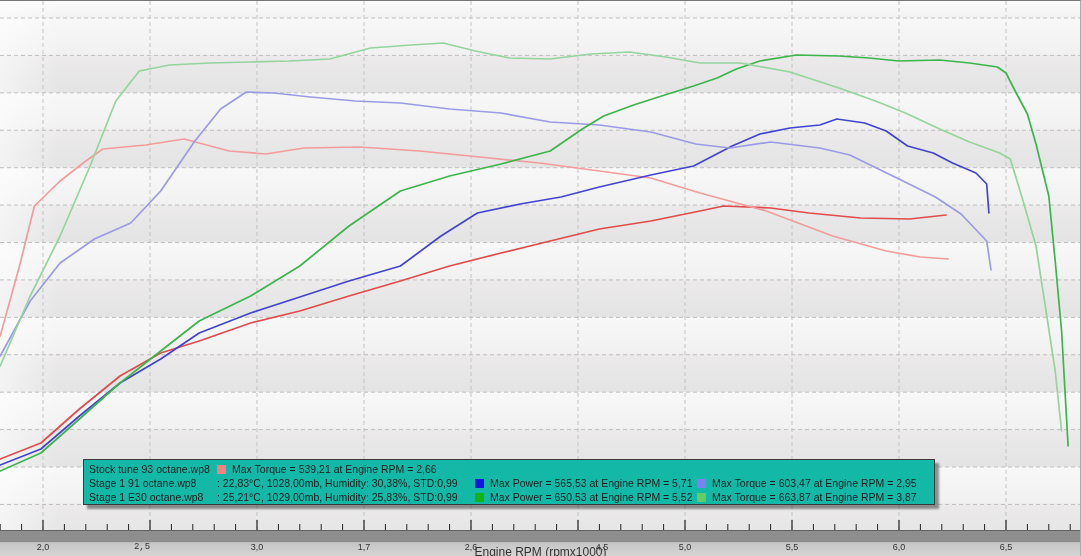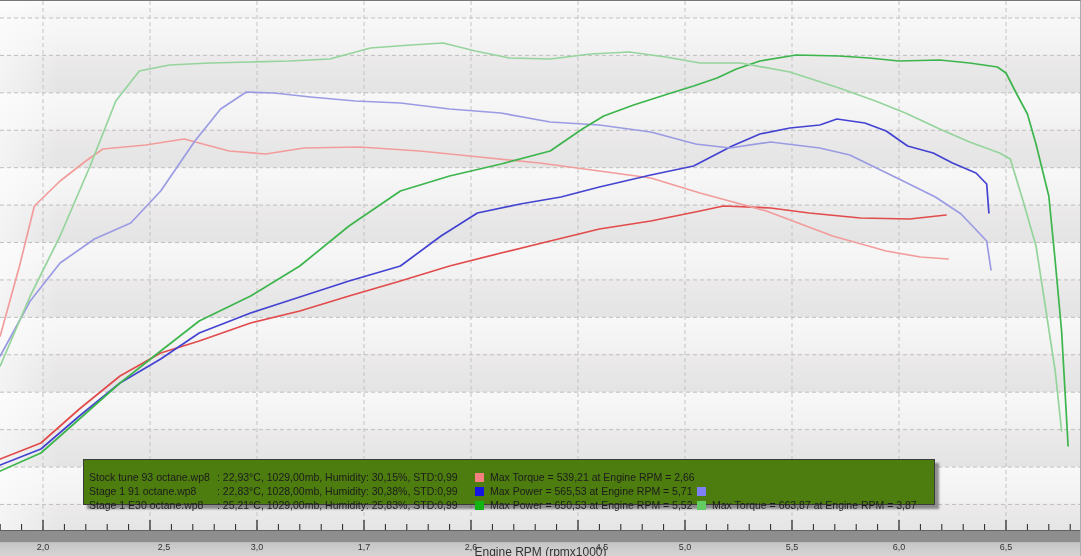--- a/index.html
+++ b/index.html
@@ -40,25 +40,25 @@
     position:absolute;top:0px;width:30px;margin-left:-15px;
     text-align:center;font-size:9px;color:#333;line-height:9px;
   }
   #x-axis-title{
     position:absolute;left:0;top:547px;width:1081px;
     text-align:center;font-size:12px;color:#333;line-height:9px;
   }
   
   #legend-box{
     position:absolute;left:83px;top:458px;width:852px;height:46px;
-    background:#4d7c0f;
+    background:#14b8a6;
     border:1px solid #3a3a3a;
     box-shadow:4px 4px 2px rgba(60,60,60,.55);
     box-sizing:border-box;
-    padding:10px 5px 0 5px;
+    padding:2px 5px 0 5px;
   }
   .legend-row{display:flex;align-items:center;height:14px;font-size:10.5px;color:#1c1c1c;white-space:nowrap;}
   .lg-name{flex:0 0 128px;overflow:hidden;}
   .lg-cond{flex:0 0 258px;overflow:hidden;}
   .lg-col{display:flex;align-items:center;}
   .lg-power{flex:0 0 222px;}
   .lg-torque{flex:1 1 auto;}
   .sq{width:9px;height:9px;margin-right:6px;flex:0 0 9px;}
 </style>
 </head>
@@ -152,52 +152,52 @@
       <polyline points="0.2,458 40.9,442 79.4,408 120.0,375 160.7,352 199.2,340 250.6,322 299.8,310 349.0,295 400.4,280 449.6,265 501.0,252 550.2,240 599.4,228 650.8,220 700.0,210 723.5,205 770.6,207 809.1,212 860.5,217 909.7,218 946.1,214" fill="none" stroke="#e14b4b" stroke-width="1.7" stroke-linejoin="round" stroke-linecap="round"></polyline>
       <polyline points="0.2,335 19.5,265 34.4,205 60.1,180 85.8,160 102.9,148 145.7,144 184.2,138 229.2,150 265.6,153 304.1,147 359.7,146 419.6,150 479.6,156 539.5,162 599.4,170 650.8,177 700.0,192 766.3,210 832.7,235 886.2,250 920.4,256 948.2,258" fill="none" stroke="#f29c9c" stroke-width="1.7" stroke-linejoin="round" stroke-linecap="round"></polyline>
       <polyline points="0.2,464 40.9,448 79.4,415 120.0,382 160.7,358 199.2,332 250.6,312 299.8,296 349.0,280 400.4,265 441.0,235 477.4,212 520.2,203 560.9,196 599.4,186 650.8,174 693.6,165 732.1,145 759.9,133 789.9,127 819.8,124 836.9,118 864.8,122 886.2,130 907.6,145 933.2,152 952.5,162 976.0,172 986.7,183 988.9,212" fill="none" stroke="#4343d2" stroke-width="1.7" stroke-linejoin="round" stroke-linecap="round"></polyline>
       <polyline points="0.2,355 30.2,300 60.1,262 94.4,238 130.7,222 160.7,190 194.9,140 220.6,108 246.3,91 274.1,92 310.5,96 355.4,100 400.4,102 449.6,108 501.0,112 550.2,121 599.4,124 650.8,131 695.7,143 729.9,147 770.6,141 819.8,147 849.8,154 899.0,178 935.4,196 961.1,213 986.7,240 991.0,269" fill="none" stroke="#9b9be4" stroke-width="1.7" stroke-linejoin="round" stroke-linecap="round"></polyline>
       <polyline points="0.2,470 40.9,452 79.4,418 120.0,382 160.7,350 199.2,320 250.6,295 299.8,265 349.0,225 400.4,190 449.6,175 501.0,163 550.2,150 582.3,128 603.7,115 633.6,104 667.9,93 693.6,85 717.1,77 736.4,68 759.9,60 796.3,54 839.1,55 869.0,57 899.0,60 939.7,59 969.6,62 997.4,66 1006.0,72 1016.7,93 1027.4,113 1036.0,143 1048.8,195 1055.2,260 1061.6,330 1068.1,445" fill="none" stroke="#3cb54c" stroke-width="1.7" stroke-linejoin="round" stroke-linecap="round"></polyline>
       <polyline points="0.2,365 30.2,295 60.1,235 90.1,165 115.8,100 139.3,70 169.3,64 209.9,62 250.6,61 289.1,60 329.8,58 370.4,47 411.1,44 443.2,42 475.3,50 509.5,57 550.2,58 590.8,53 629.4,51 665.7,56 700.0,62 740.6,62 789.9,71 839.1,87 875.5,100 905.4,112 939.7,128 969.6,141 999.6,152 1010.3,158 1023.1,200 1036.0,245 1044.5,300 1055.2,370 1061.6,430" fill="none" stroke="#95d49c" stroke-width="1.7" stroke-linejoin="round" stroke-linecap="round"></polyline>
     </svg>
 
   <div id="axis-label-strip">
       <div class="x-tick-label" style="left: 43px;">2,0</div>
-      <div class="x-tick-label" style="left: 164px;">2,5</div>
+      <div class="x-tick-label" style="left: 142px; font-family: Liberation Mono, monospace;">2,5</div>
       <div class="x-tick-label" style="left: 257px;">3,0</div>
       <div class="x-tick-label" style="left: 364px;">1,7</div>
       <div class="x-tick-label" style="left: 471px;">2,6</div>
       <div class="x-tick-label" style="left: 602px;">4,5</div>
       <div class="x-tick-label" style="left: 685px;">5,0</div>
       <div class="x-tick-label" style="left: 792px;">5,5</div>
       <div class="x-tick-label" style="left: 899px;">6,0</div>
       <div class="x-tick-label" style="left: 1006px;">6,5</div>
     </div>
   <div id="x-axis-title">Engine RPM (rpmx1000)</div>
 
   <div id="legend-box">
 
     <div class="legend-row">
       <span class="lg-name">Stock tune 93 octane.wp8</span>
-      <span class="lg-cond">: 22,93°C, 1029,00mb, Humidity: 30,15%, STD:0,99</span>
       <span class="lg-col lg-torque">
         <span class="sq" style="background: rgb(245, 127, 127);"></span>
         <span>Max Torque = 539,21 at Engine RPM = 2,66</span>
       </span>
     </div>
 
     <div class="legend-row">
       <span class="lg-name">Stage 1 91 octane.wp8</span>
       <span class="lg-cond">: 22,83°C, 1028,00mb, Humidity: 30,38%, STD:0,99</span>
       <span class="lg-col lg-power">
         <span class="sq" style="background: rgb(20, 20, 227);"></span>
         <span>Max Power = 565,53 at Engine RPM = 5,71</span>
       </span>
       <span class="lg-col lg-torque">
         <span class="sq" style="background: rgb(127, 127, 245);"></span>
+        <span>Max Torque = 603,47 at Engine RPM = 2,95</span>
       </span>
     </div>
 
     <div class="legend-row">
       <span class="lg-name">Stage 1 E30 octane.wp8</span>
       <span class="lg-cond">: 25,21°C, 1029,00mb, Humidity: 25,83%, STD:0,99</span>
       <span class="lg-col lg-power">
         <span class="sq" style="background: rgb(18, 180, 18);"></span>
         <span>Max Power = 650,53 at Engine RPM = 5,52</span>
       </span>

